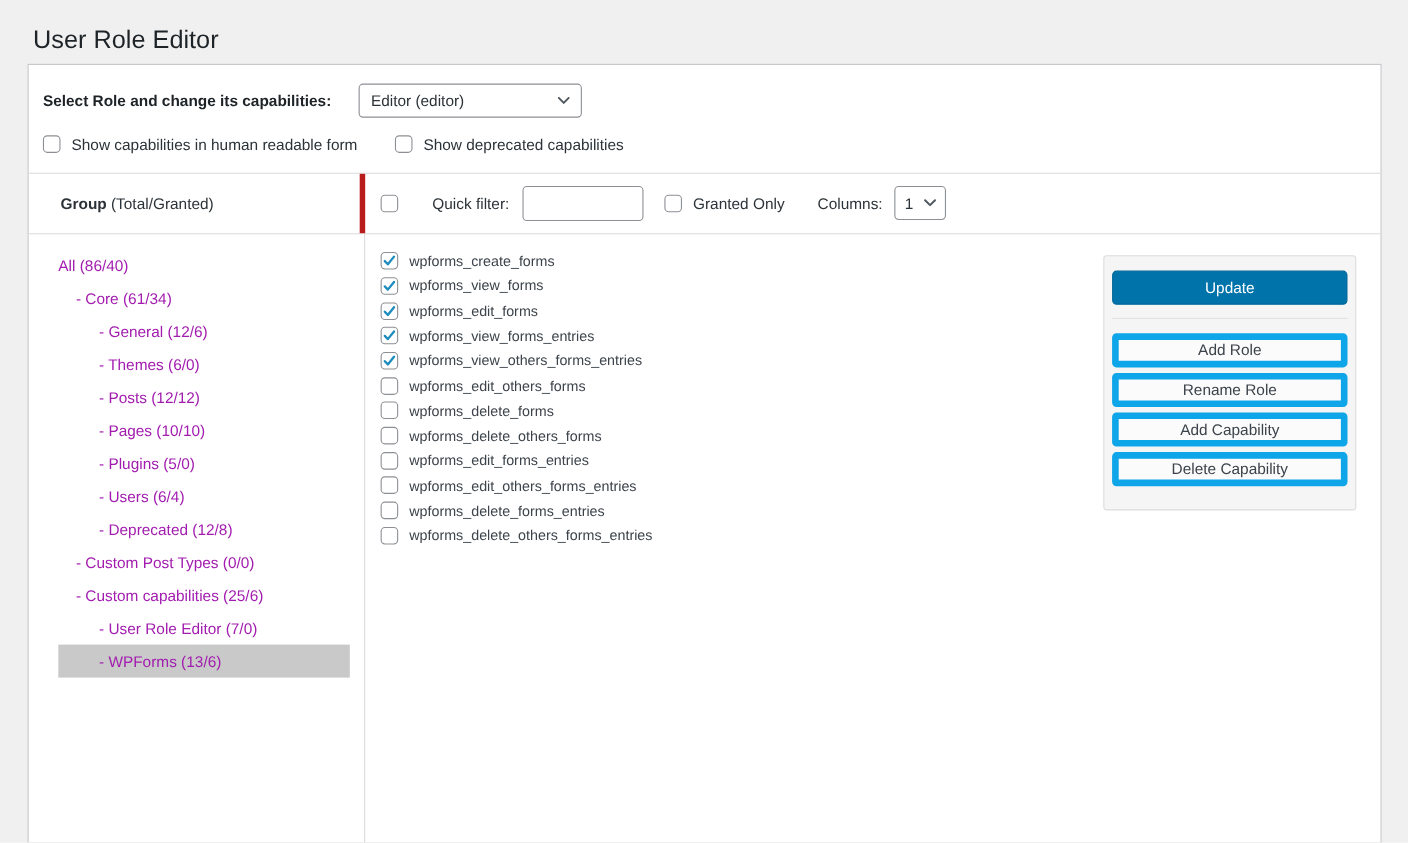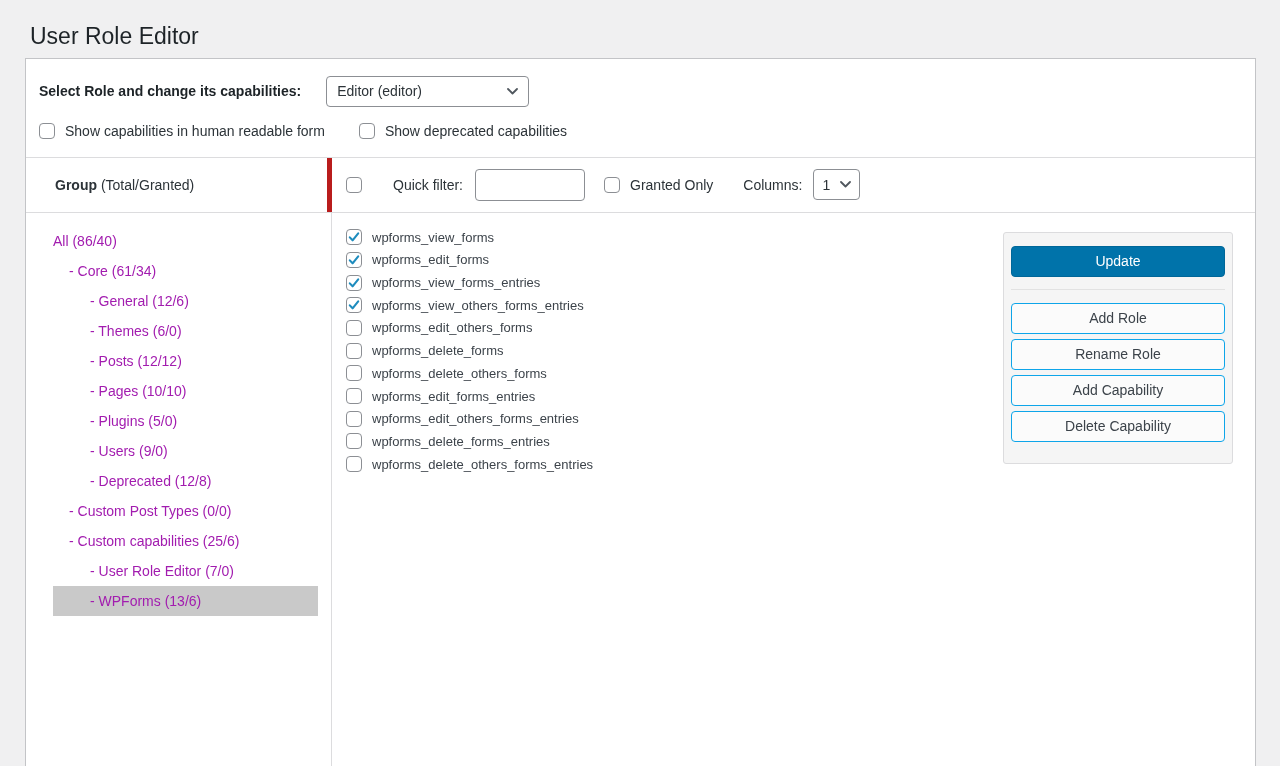--- a/index.html
+++ b/index.html
@@ -103,21 +103,21 @@
   .btn {
     display: block; width: 100%; height: 31px;
     border-radius: 4px; font-size: 14px; cursor: pointer;
     font-family: "Liberation Sans", sans-serif;
   }
   .btn-primary {
     background: var(--primary); border: 1px solid var(--primary_border);
     color: #fff;
   }
   .btn-secondary {
-    background: #fbfbfb; border: 1px solid #0ea5e9; color: #3c434a;
+    background: #fbfbfb; border: 6px solid #0ea5e9; color: #3c434a;
     margin-bottom: 5px;
   }
   .actions-divider { border: none; border-top: 1px solid #e2e2e2; margin: 12px 0 13px 0; }
 </style>
 </head>
 <body>
 
 <h1 class="page-title">User Role Editor</h1>
 
 <div class="panel">
@@ -171,29 +171,37 @@
 
   <div class="body-row">
     <div class="tree-col">
         <div class="tree-item indent0">All (86/40)</div>
         <div class="tree-item indent1">- Core (61/34)</div>
         <div class="tree-item indent2">- General (12/6)</div>
         <div class="tree-item indent2">- Themes (6/0)</div>
         <div class="tree-item indent2">- Posts (12/12)</div>
         <div class="tree-item indent2">- Pages (10/10)</div>
         <div class="tree-item indent2">- Plugins (5/0)</div>
-        <div class="tree-item indent2">- Users (9/0)</div>
+        <div class="tree-item indent2">- Users (6/4)</div>
         <div class="tree-item indent2">- Deprecated (12/8)</div>
         <div class="tree-item indent1">- Custom Post Types (0/0)</div>
         <div class="tree-item indent1">- Custom capabilities (25/6)</div>
         <div class="tree-item indent2">- User Role Editor (7/0)</div>
         <div class="tree-item indent2 selected">- WPForms (13/6)</div>
       </div>
     <div class="main-col">
       <div class="cap-list">
+          <label class="cap-row">
+            <span class="cb">
+              <svg viewBox="0 0 20 20">
+                <path d="M4 10.5l4 4.2 8-10" fill="none" stroke="#1e8cbe" stroke-width="3" stroke-linecap="round" stroke-linejoin="round"></path>
+              </svg>
+            </span>
+            <span class="cap-name">wpforms_create_forms</span>
+          </label>
           <label class="cap-row">
             <span class="cb">
               <svg viewBox="0 0 20 20">
                 <path d="M4 10.5l4 4.2 8-10" fill="none" stroke="#1e8cbe" stroke-width="3" stroke-linecap="round" stroke-linejoin="round"></path>
               </svg>
             </span>
             <span class="cap-name">wpforms_view_forms</span>
           </label>
           <label class="cap-row">
             <span class="cb">

